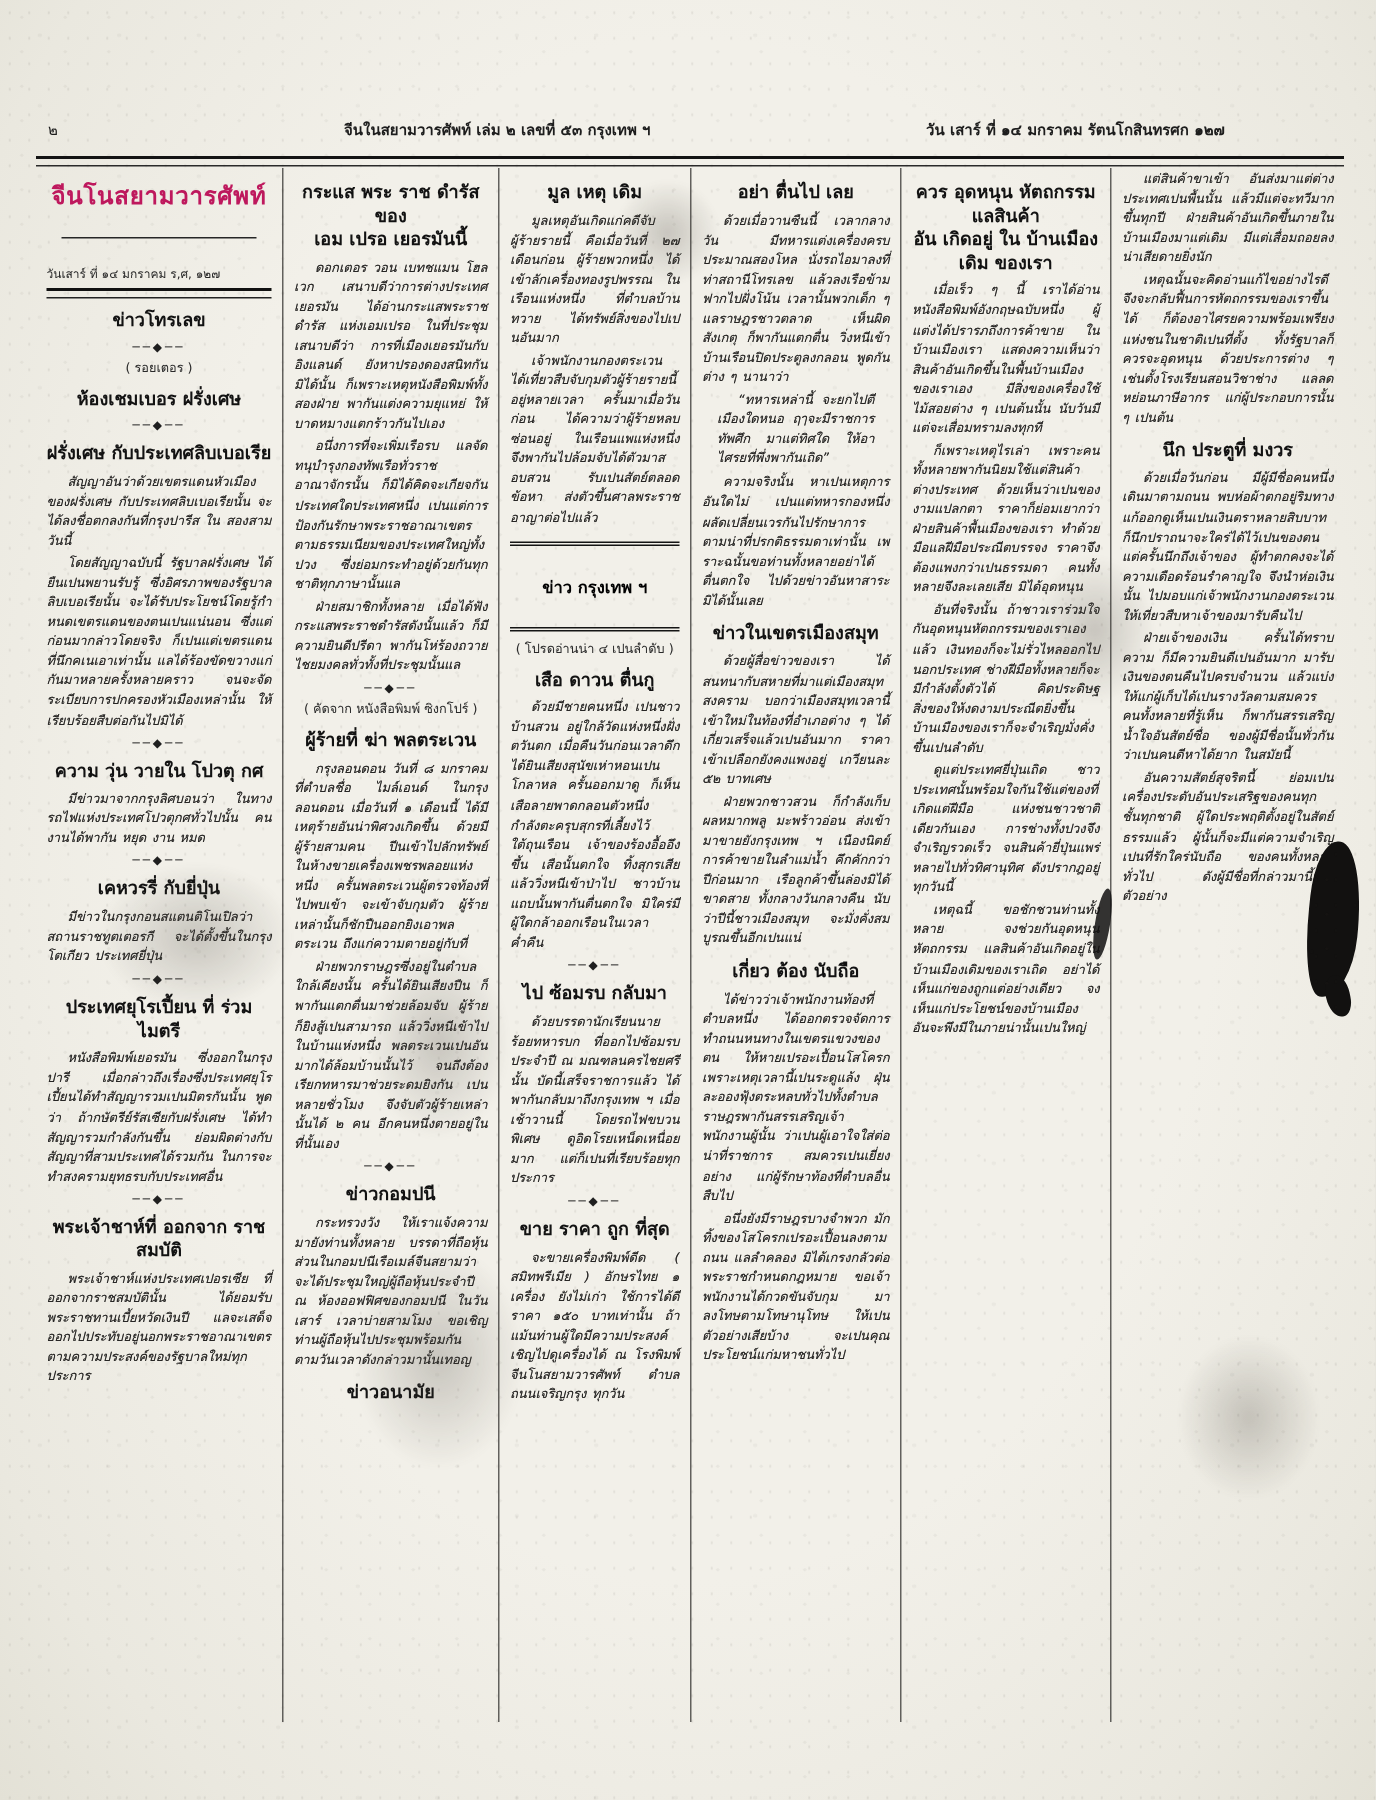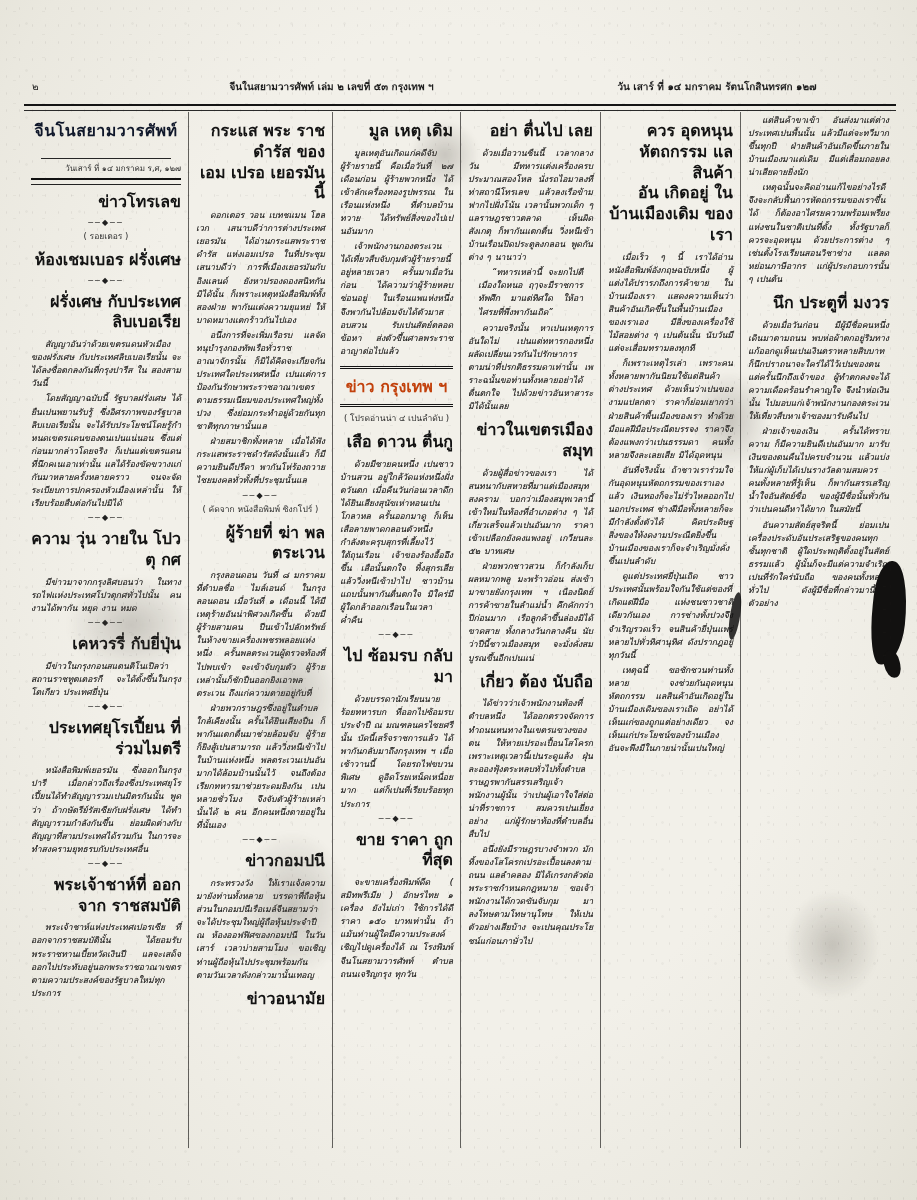--- a/index.html
+++ b/index.html
@@ -27,36 +27,36 @@
   .hdr.pagenum{left:32px;font-weight:normal;}
   .hdr.center{left:184px;width:295px;text-align:center;}
   .hdr.right{left:552px;width:330px;text-align:center;}
   .headrule{position:absolute;left:24px;width:872px;top:104px;height:4px;
     border-top:2.5px solid #141414;border-bottom:1px solid #2a2a2a;}
   .cols{position:absolute;left:24px;top:112px;width:872px;height:1036px;display:flex;}
   .col{box-sizing:border-box;overflow:hidden;padding:2px 7px 0 7px;border-left:1px solid rgba(50,48,45,.75);}
   .col:first-child{border-left:none;}
   .c1{flex:0 0 164px;} .c2{flex:0 0 144px;} .c3{flex:0 0 128px;}
   .c4{flex:0 0 140px;} .c5{flex:0 0 140px;} .c6{flex:0 0 156px;}
-  .masthead-title{font-size:16px;font-weight:bold;text-align:center;color:#0f172a;
+  .masthead-title{font-size:16px;font-weight:bold;text-align:center;color:#be185d;
     margin:4px 0 15px;letter-spacing:.5px;}
   .rule{border-top:1px solid #262626;margin:1px 10px 2px;}
   .thickrule{height:4px;border-top:2px solid #111;border-bottom:1px solid #222;margin:3px 0 5px;}
-  .dateline{font-size:8px;text-align:right;color:#262626;margin:3px 0 2px;}
-  .headline{font-size:16px;font-weight:bold;text-align:right;color:#121212;
+  .dateline{font-size:8px;text-align:left;color:#262626;margin:17px 0 2px;}
+  .headline{font-size:12px;font-weight:bold;text-align:center;color:#121212;
     margin:7px 0 5px;line-height:1.3;}
   .byline{font-size:8.5px;text-align:center;color:#2a2a2a;margin:1px 0 3px;}
   .para{font-size:8.6px;line-height:1.52;color:#272625;text-align:justify;
     text-indent:14px;margin:0 0 2px;word-spacing:1px;
     text-shadow:0 0 .4px rgba(30,28,25,.55);font-style:italic;}
   .quote{margin:1px 10px 3px;font-style:italic;}
   .orn{text-align:center;font-size:8px;color:#1f1f1f;margin:3px 0 2px;letter-spacing:2px;}
   .boxtitle{border-top:3px double #141414;border-bottom:3px double #141414;
-    font-size:16px;font-weight:bold;text-align:center;color:#c2410c;
-    padding:5px 0;margin:8px 0 4px;}
+    font-size:11px;font-weight:bold;text-align:center;color:#000000;
+    padding:18px 0;margin:8px 0 4px;}
 </style>
 </head>
 <body>
 
 <div class="paper"></div>
 
 <span class="hdr pagenum">๒</span>
 <span class="hdr center">จีนในสยามวารศัพท์  เล่ม ๒  เลขที่ ๕๓  กรุงเทพ ฯ</span>
 <span class="hdr right">วัน เสาร์ ที่ ๑๔ มกราคม รัตนโกสินทรศก ๑๒๗</span>
 <div class="headrule"></div>
@@ -124,21 +124,21 @@
     <div class="col c4">
       <div class="headline">อย่า ตื่นไป เลย</div>
       <p class="para">ด้วยเมื่อวานซืนนี้ เวลากลางวัน มีทหารแต่งเครื่องครบ ประมาณสองโหล นั่งรถไอมาลงที่ท่าสถานีโทรเลข แล้วลงเรือข้ามฟากไปฝั่งโน้น เวลานั้นพวกเด็ก ๆ แลราษฎรชาวตลาด เห็นผิดสังเกตุ ก็พากันแตกตื่น วิ่งหนีเข้าบ้านเรือนปิดประตูลงกลอน พูดกันต่าง ๆ นานาว่า</p>
       <p class="para quote">“ทหารเหล่านี้ จะยกไปตีเมืองใดหนอ ฤๅจะมีราชการทัพศึก มาแต่ทิศใด ให้อาไศรยที่พึ่งพากันเถิด”</p>
       <p class="para">ความจริงนั้น หาเปนเหตุการอันใดไม่ เปนแต่ทหารกองหนึ่ง ผลัดเปลี่ยนเวรกันไปรักษาการ ตามน่าที่ปรกติธรรมดาเท่านั้น เพราะฉนั้นขอท่านทั้งหลายอย่าได้ตื่นตกใจ ไปด้วยข่าวอันหาสาระมิได้นั้นเลย</p>
       <div class="headline">ข่าวในเขตรเมืองสมุท</div>
       <p class="para">ด้วยผู้สื่อข่าวของเรา ได้สนทนากับสหายที่มาแต่เมืองสมุทสงคราม บอกว่าเมืองสมุทเวลานี้ เข้าใหม่ในท้องที่อำเภอต่าง ๆ ได้เกี่ยวเสร็จแล้วเปนอันมาก ราคาเข้าเปลือกยังคงแพงอยู่ เกวียนละ ๕๒ บาทเศษ</p>
       <p class="para">ฝ่ายพวกชาวสวน ก็กำลังเก็บผลหมากพลู มะพร้าวอ่อน ส่งเข้ามาขายยังกรุงเทพ ฯ เนืองนิตย์ การค้าขายในลำแม่น้ำ คึกคักกว่าปีก่อนมาก เรือลูกค้าขึ้นล่องมิได้ขาดสาย ทั้งกลางวันกลางคืน นับว่าปีนี้ชาวเมืองสมุท จะมั่งคั่งสมบูรณขึ้นอีกเปนแน่</p>
       <div class="headline">เกี่ยว ต้อง นับถือ</div>
       <p class="para">ได้ข่าวว่าเจ้าพนักงานท้องที่ ตำบลหนึ่ง ได้ออกตรวจจัดการ ทำถนนหนทางในเขตรแขวงของตน ให้หายเปรอะเปื้อนโสโครก เพราะเหตุเวลานี้เปนระดูแล้ง ฝุ่นละอองฟุ้งตระหลบทั่วไปทั้งตำบล ราษฎรพากันสรรเสริญเจ้าพนักงานผู้นั้น ว่าเปนผู้เอาใจใส่ต่อน่าที่ราชการ สมควรเปนเยี่ยงอย่าง แก่ผู้รักษาท้องที่ตำบลอื่นสืบไป</p>
-      <p class="para">อนึ่งยังมีราษฎรบางจำพวก มักทิ้งของโสโครกเปรอะเปื้อนลงตามถนน แลลำคลอง มิได้เกรงกลัวต่อพระราชกำหนดกฎหมาย ขอเจ้าพนักงานได้กวดขันจับกุม มาลงโทษตามโทษานุโทษ ให้เปนตัวอย่างเสียบ้าง จะเปนคุณประโยชน์แก่อนภาษั่วไป</p>
+      <p class="para">อนึ่งยังมีราษฎรบางจำพวก มักทิ้งของโสโครกเปรอะเปื้อนลงตามถนน แลลำคลอง มิได้เกรงกลัวต่อพระราชกำหนดกฎหมาย ขอเจ้าพนักงานได้กวดขันจับกุม มาลงโทษตามโทษานุโทษ ให้เปนตัวอย่างเสียบ้าง จะเปนคุณประโยชน์แก่มหาชนทั่วไป</p>
     </div>
     <div class="col c5">
       <div class="headline">
         <div class="">ควร อุดหนุน หัตถกรรม แลสินค้า</div>
         <div class="">อัน เกิดอยู่ ใน บ้านเมืองเดิม ของเรา</div>
       </div>
       <p class="para">เมื่อเร็ว ๆ นี้ เราได้อ่านหนังสือพิมพ์อังกฤษฉบับหนึ่ง ผู้แต่งได้ปรารภถึงการค้าขาย ในบ้านเมืองเรา แสดงความเห็นว่า สินค้าอันเกิดขึ้นในพื้นบ้านเมืองของเราเอง มีสิ่งของเครื่องใช้ไม้สอยต่าง ๆ เปนต้นนั้น นับวันมีแต่จะเสื่อมทรามลงทุกที</p>
       <p class="para">ก็เพราะเหตุไรเล่า เพราะคนทั้งหลายพากันนิยมใช้แต่สินค้าต่างประเทศ ด้วยเห็นว่าเปนของงามแปลกตา ราคาก็ย่อมเยากว่า ฝ่ายสินค้าพื้นเมืองของเรา ทำด้วยมือแลฝีมือประณีตบรรจง ราคาจึงต้องแพงกว่าเปนธรรมดา คนทั้งหลายจึงละเลยเสีย มิได้อุดหนุน</p>
       <p class="para">อันที่จริงนั้น ถ้าชาวเราร่วมใจกันอุดหนุนหัตถกรรมของเราเองแล้ว เงินทองก็จะไม่รั่วไหลออกไปนอกประเทศ ช่างฝีมือทั้งหลายก็จะมีกำลังตั้งตัวได้ คิดประดิษฐสิ่งของให้งดงามประณีตยิ่งขึ้น บ้านเมืองของเราก็จะจำเริญมั่งคั่งขึ้นเปนลำดับ</p>
       <p class="para">ดูแต่ประเทศยี่ปุ่นเถิด ชาวประเทศนั้นพร้อมใจกันใช้แต่ของที่เกิดแต่ฝีมือ แห่งชนชาวชาติเดียวกันเอง การช่างทั้งปวงจึงจำเริญรวดเร็ว จนสินค้ายี่ปุ่นแพร่หลายไปทั่วทิศานุทิศ ดังปรากฎอยู่ทุกวันนี้</p>

